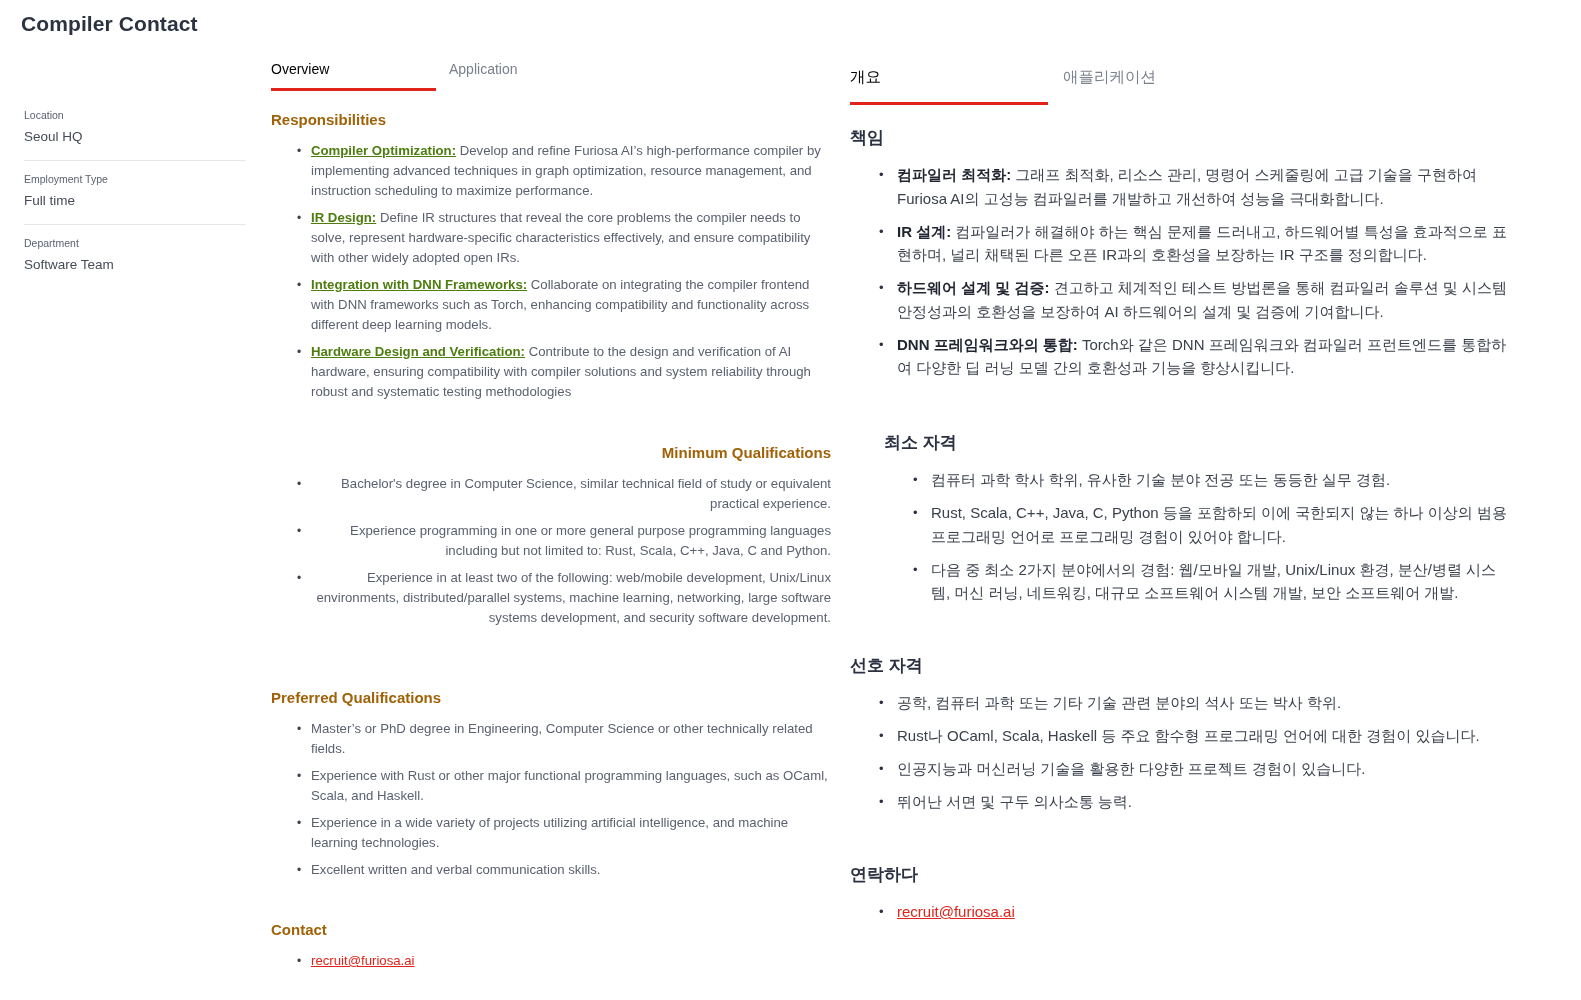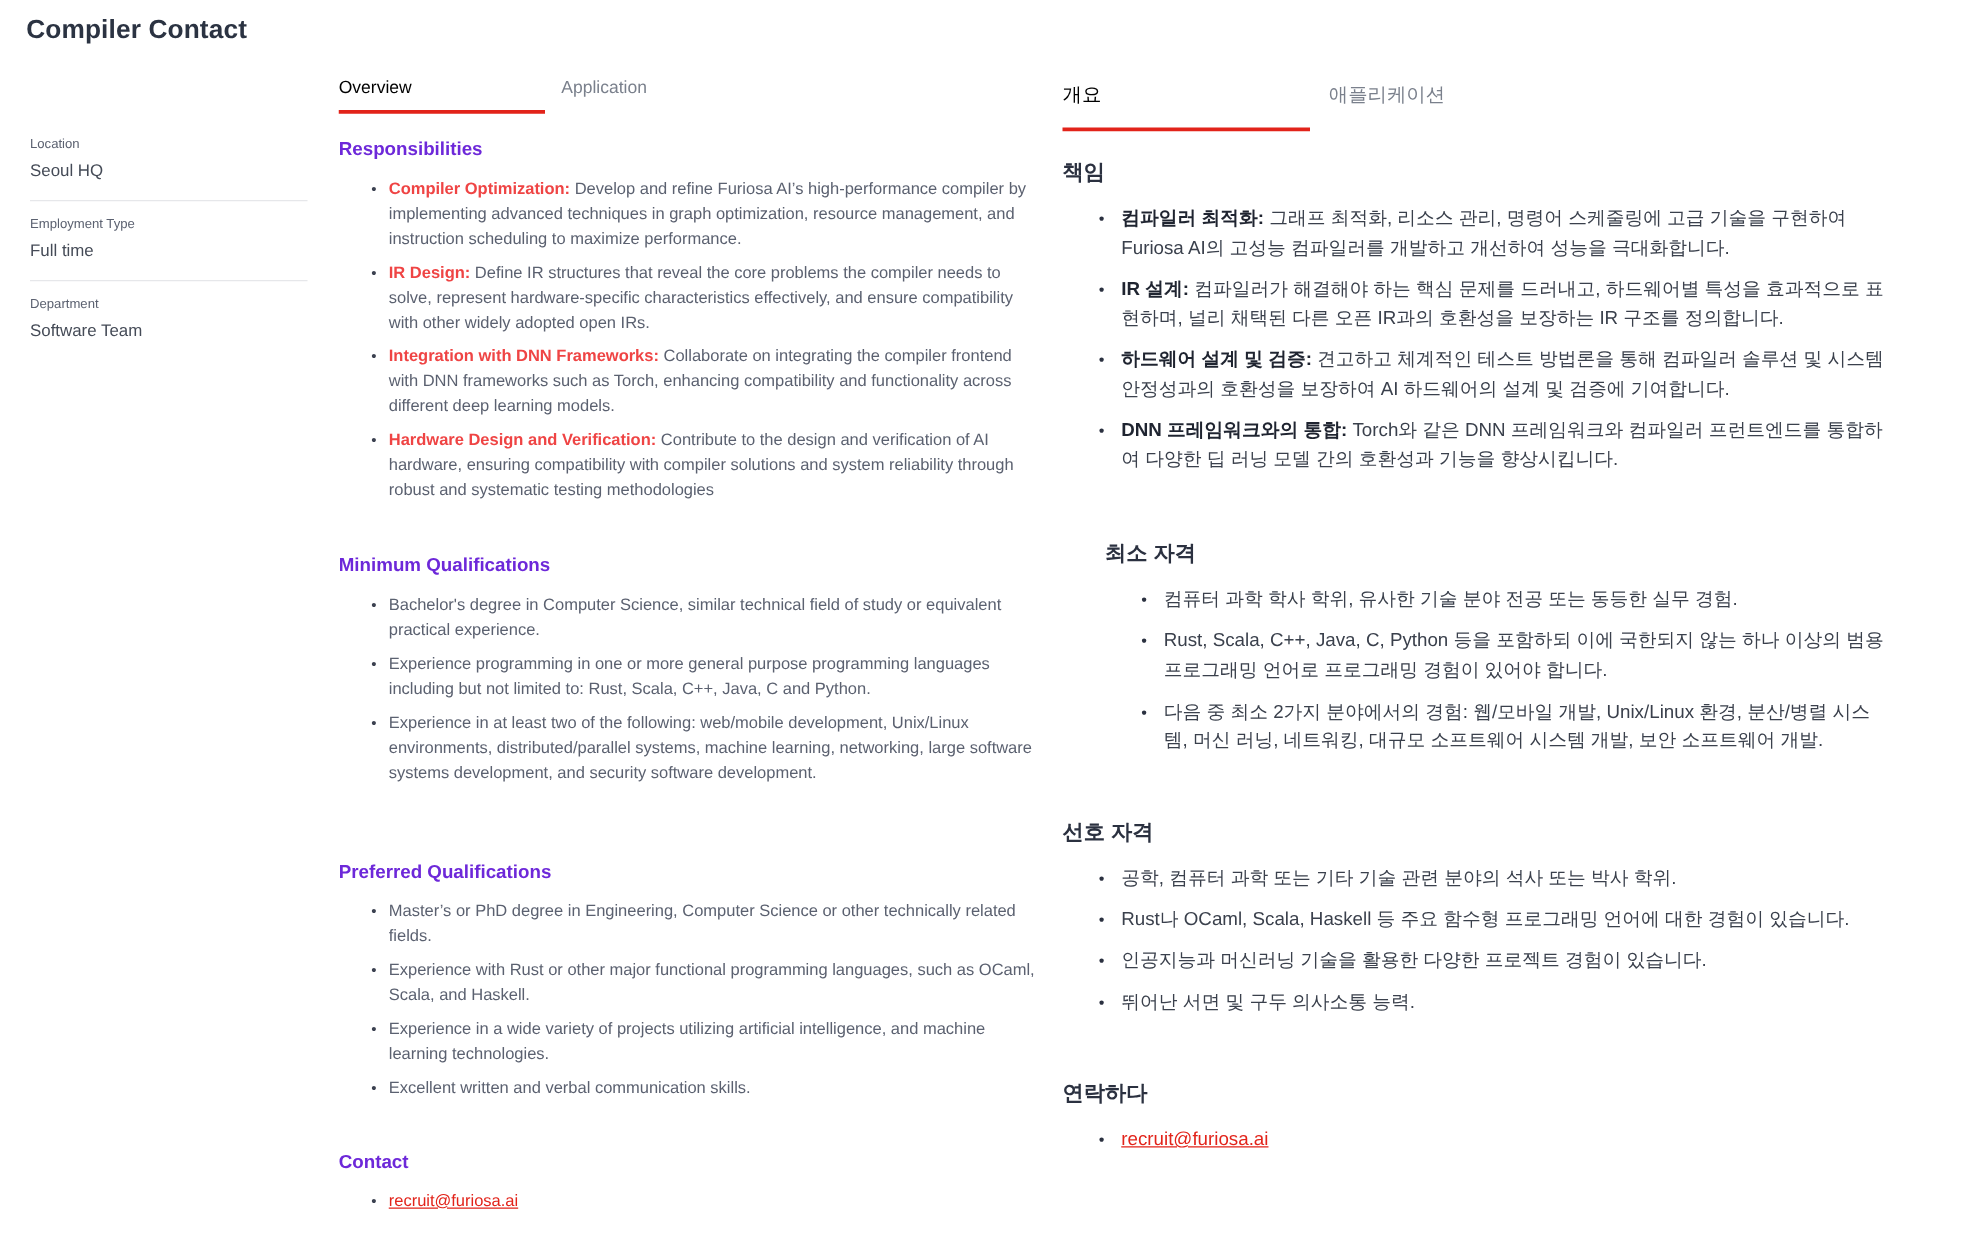--- a/index.html
+++ b/index.html
@@ -27,31 +27,31 @@
     .en-col { position: absolute; left: 271px; top: 58px; width: 560px; }
     .tabs { position: relative; height: 34px; }
     .tab {
       position: absolute; top: 0; font-size: 14px; line-height: 22px; cursor: pointer;
     }
     .tab.active { color: #000000; }
     .tab.inactive { color: #7a808c; }
     .tab-underline { position: absolute; height: 3px; background: #e2231a; }
 
     .en-col .section-title {
-      font-size: 15px; font-weight: bold; color: #6d28d9; line-height: 20px;
+      font-size: 15px; font-weight: bold; color: #a16207; line-height: 20px;
     }
     .en-col ul { list-style: none; margin-left: 26px; margin-top: 11px; }
     .en-col li {
       position: relative; padding-left: 14px;
       font-size: 13.2px; line-height: 20px; color: #5b6170; margin-bottom: 7px;
     }
     .en-col li::before {
       content: "\2022"; position: absolute; left: 0; top: 0; color: #3b4150; font-size: 12px;
     }
-    .en-col li b { color: #ef4444; }
+    .en-col li b { color: #4d7c0f; text-decoration: underline; }
 
     
     .ko-col { position: absolute; left: 850px; top: 66px; width: 665px; }
     .ko-col .tab { font-size: 15.5px; }
     .ko-col .section-title {
       font-size: 17px; font-weight: bold; color: #2b3140; line-height: 24px;
     }
     .ko-col ul { list-style: none; margin-left: 29px; margin-top: 13px; }
     .ko-col li {
       position: relative; padding-left: 18px;
@@ -95,21 +95,21 @@
   <div class="sec" style="top:52px;">
     <h2 class="section-title">Responsibilities</h2>
     <ul>
       <li><b>Compiler Optimization:</b><span> Develop and refine Furiosa AI’s high-performance compiler by implementing advanced techniques in graph optimization, resource management, and instruction scheduling to maximize performance.</span></li>
       <li><b>IR Design:</b><span> Define IR structures that reveal the core problems the compiler needs to solve, represent hardware-specific characteristics effectively, and ensure compatibility with other widely adopted open IRs.</span></li>
       <li><b>Integration with DNN Frameworks:</b><span> Collaborate on integrating the compiler frontend with DNN frameworks such as Torch, enhancing compatibility and functionality across different deep learning models.</span></li>
       <li><b>Hardware Design and Verification:</b><span> Contribute to the design and verification of AI hardware, ensuring compatibility with compiler solutions and system reliability through robust and systematic testing methodologies</span></li>
     </ul>
   </div>
 
-  <div class="sec" style="top:385px;">
+  <div class="sec" style="top:385px;text-align:right;">
     <h2 class="section-title">Minimum Qualifications</h2>
     <ul>
       <li>Bachelor's degree in Computer Science, similar technical field of study or equivalent practical experience.</li>
       <li>Experience programming in one or more general purpose programming languages including but not limited to: Rust, Scala, C++, Java, C and Python.</li>
       <li>Experience in at least two of the following: web/mobile development, Unix/Linux environments, distributed/parallel systems, machine learning, networking, large software systems development, and security software development.</li>
     </ul>
   </div>
 
   <div class="sec" style="top:630px;">
     <h2 class="section-title">Preferred Qualifications</h2>

